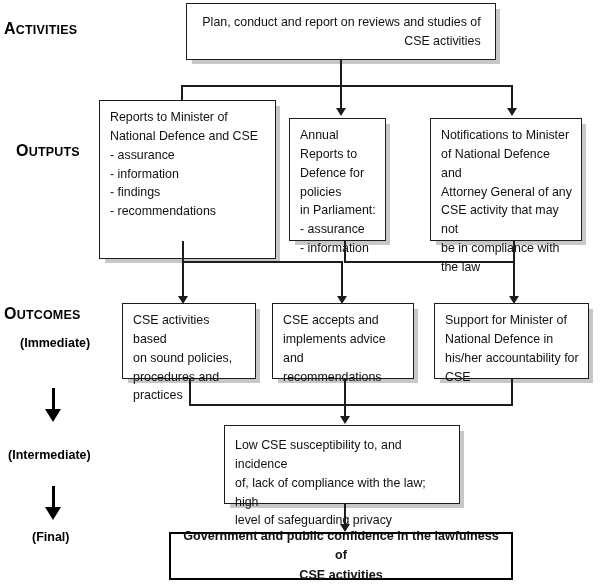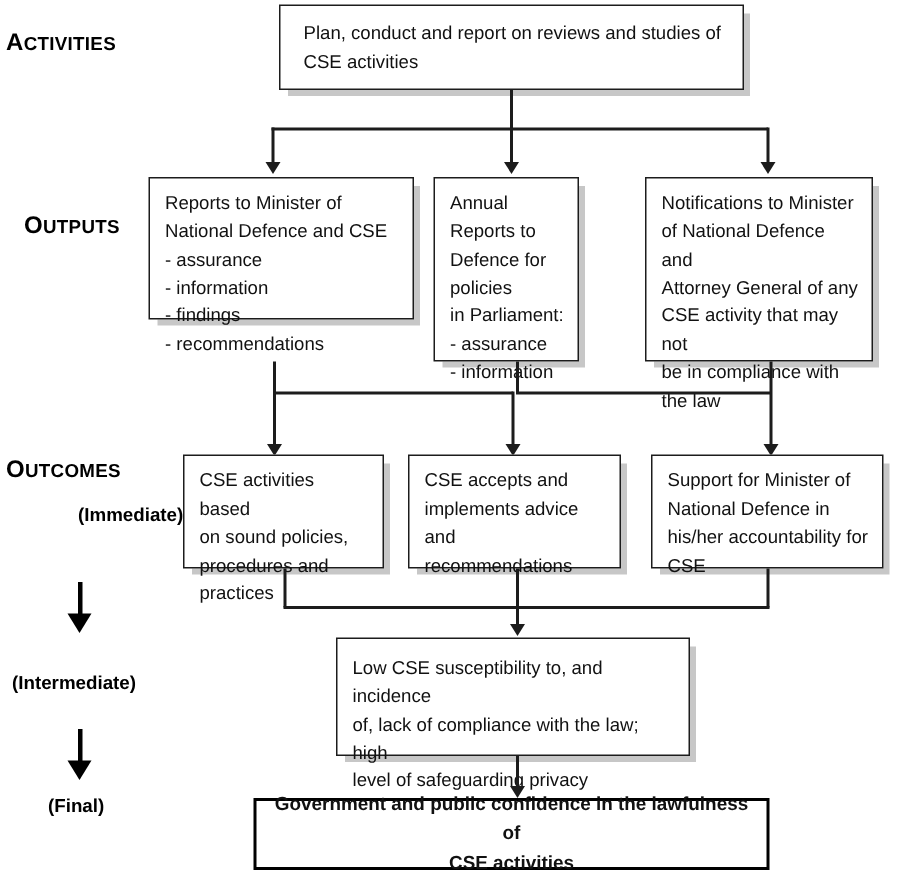--- a/index.html
+++ b/index.html
@@ -52,21 +52,21 @@
     font-weight:bold;
     font-size:12.6px;
     display:flex;
     align-items:center;
     justify-content:center;
     text-align:center;
     padding:4px 8px;
   }
   .box.top{
     display:flex;align-items:center;justify-content:center;
-    text-align:left;
+    text-align:right;
   }
   .box.inter{padding-top:10px;}
 
   
   .vline{position:absolute;background:#1c1c1c;width:1.6px;}
   .hline{position:absolute;background:#1c1c1c;height:1.6px;}
   .arrowhead{
     position:absolute;
     width:0;height:0;
     border-left:5px solid transparent;
@@ -93,21 +93,21 @@
   </div>
 
   <div class="stage-label smallcaps" style="left:16px;top:142px;">
     <span class="cap"><span style="font-size:16px">O</span><span style="font-size:12.5px">UTPUTS</span></span>
   </div>
 
   <div class="stage-label smallcaps" style="left:4px;top:305px;">
     <span class="cap"><span style="font-size:16px">O</span><span style="font-size:12.5px">UTCOMES</span></span>
   </div>
 
-  <div class="sub-label" style="left:20px;top:336px;margin-left:32px;">(Immediate)</div>
+  <div class="sub-label" style="left:20px;top:336px;">(Immediate)</div>
 
   <div class="sub-label" style="left:8px;top:448px;">(Intermediate)</div>
 
   <div class="sub-label" style="left:32px;top:530px;">(Final)</div>
 
   <div class="bigarrow" style="left:45px;top:388px;">
     <div class="shaft"></div>
       <div class="head"></div>
   </div>
   <div class="bigarrow" style="left:45px;top:486px;">
@@ -124,21 +124,21 @@
 
   <div class="vline" style="left:340px;top:60px;height:26px;"></div>
   <div class="hline" style="left:181px;top:85px;width:331px;"></div>
   <div class="vline" style="left:181px;top:85px;height:25px;"></div>
   <div class="vline" style="left:340px;top:85px;height:25px;"></div>
   <div class="vline" style="left:511px;top:85px;height:25px;"></div>
   <div class="arrowhead" style="left:177px;top:108px;"></div>
   <div class="arrowhead" style="left:336px;top:108px;"></div>
   <div class="arrowhead" style="left:507px;top:108px;"></div>
 
-  <div class="box" style="left:99px;top:118px;width:177px;height:95px;">
+  <div class="box" style="left:99px;top:100px;width:177px;height:159px;">
     <span class="line">Reports to Minister of</span>
     <span class="line">National Defence and CSE</span>
     <span class="line">- assurance</span>
     <span class="line">- information</span>
     <span class="line">- findings</span>
     <span class="line">- recommendations</span>
   </div>
 
   <div class="box" style="left:289px;top:118px;width:97px;height:123px;">
     <span class="line">Annual Reports to</span>

